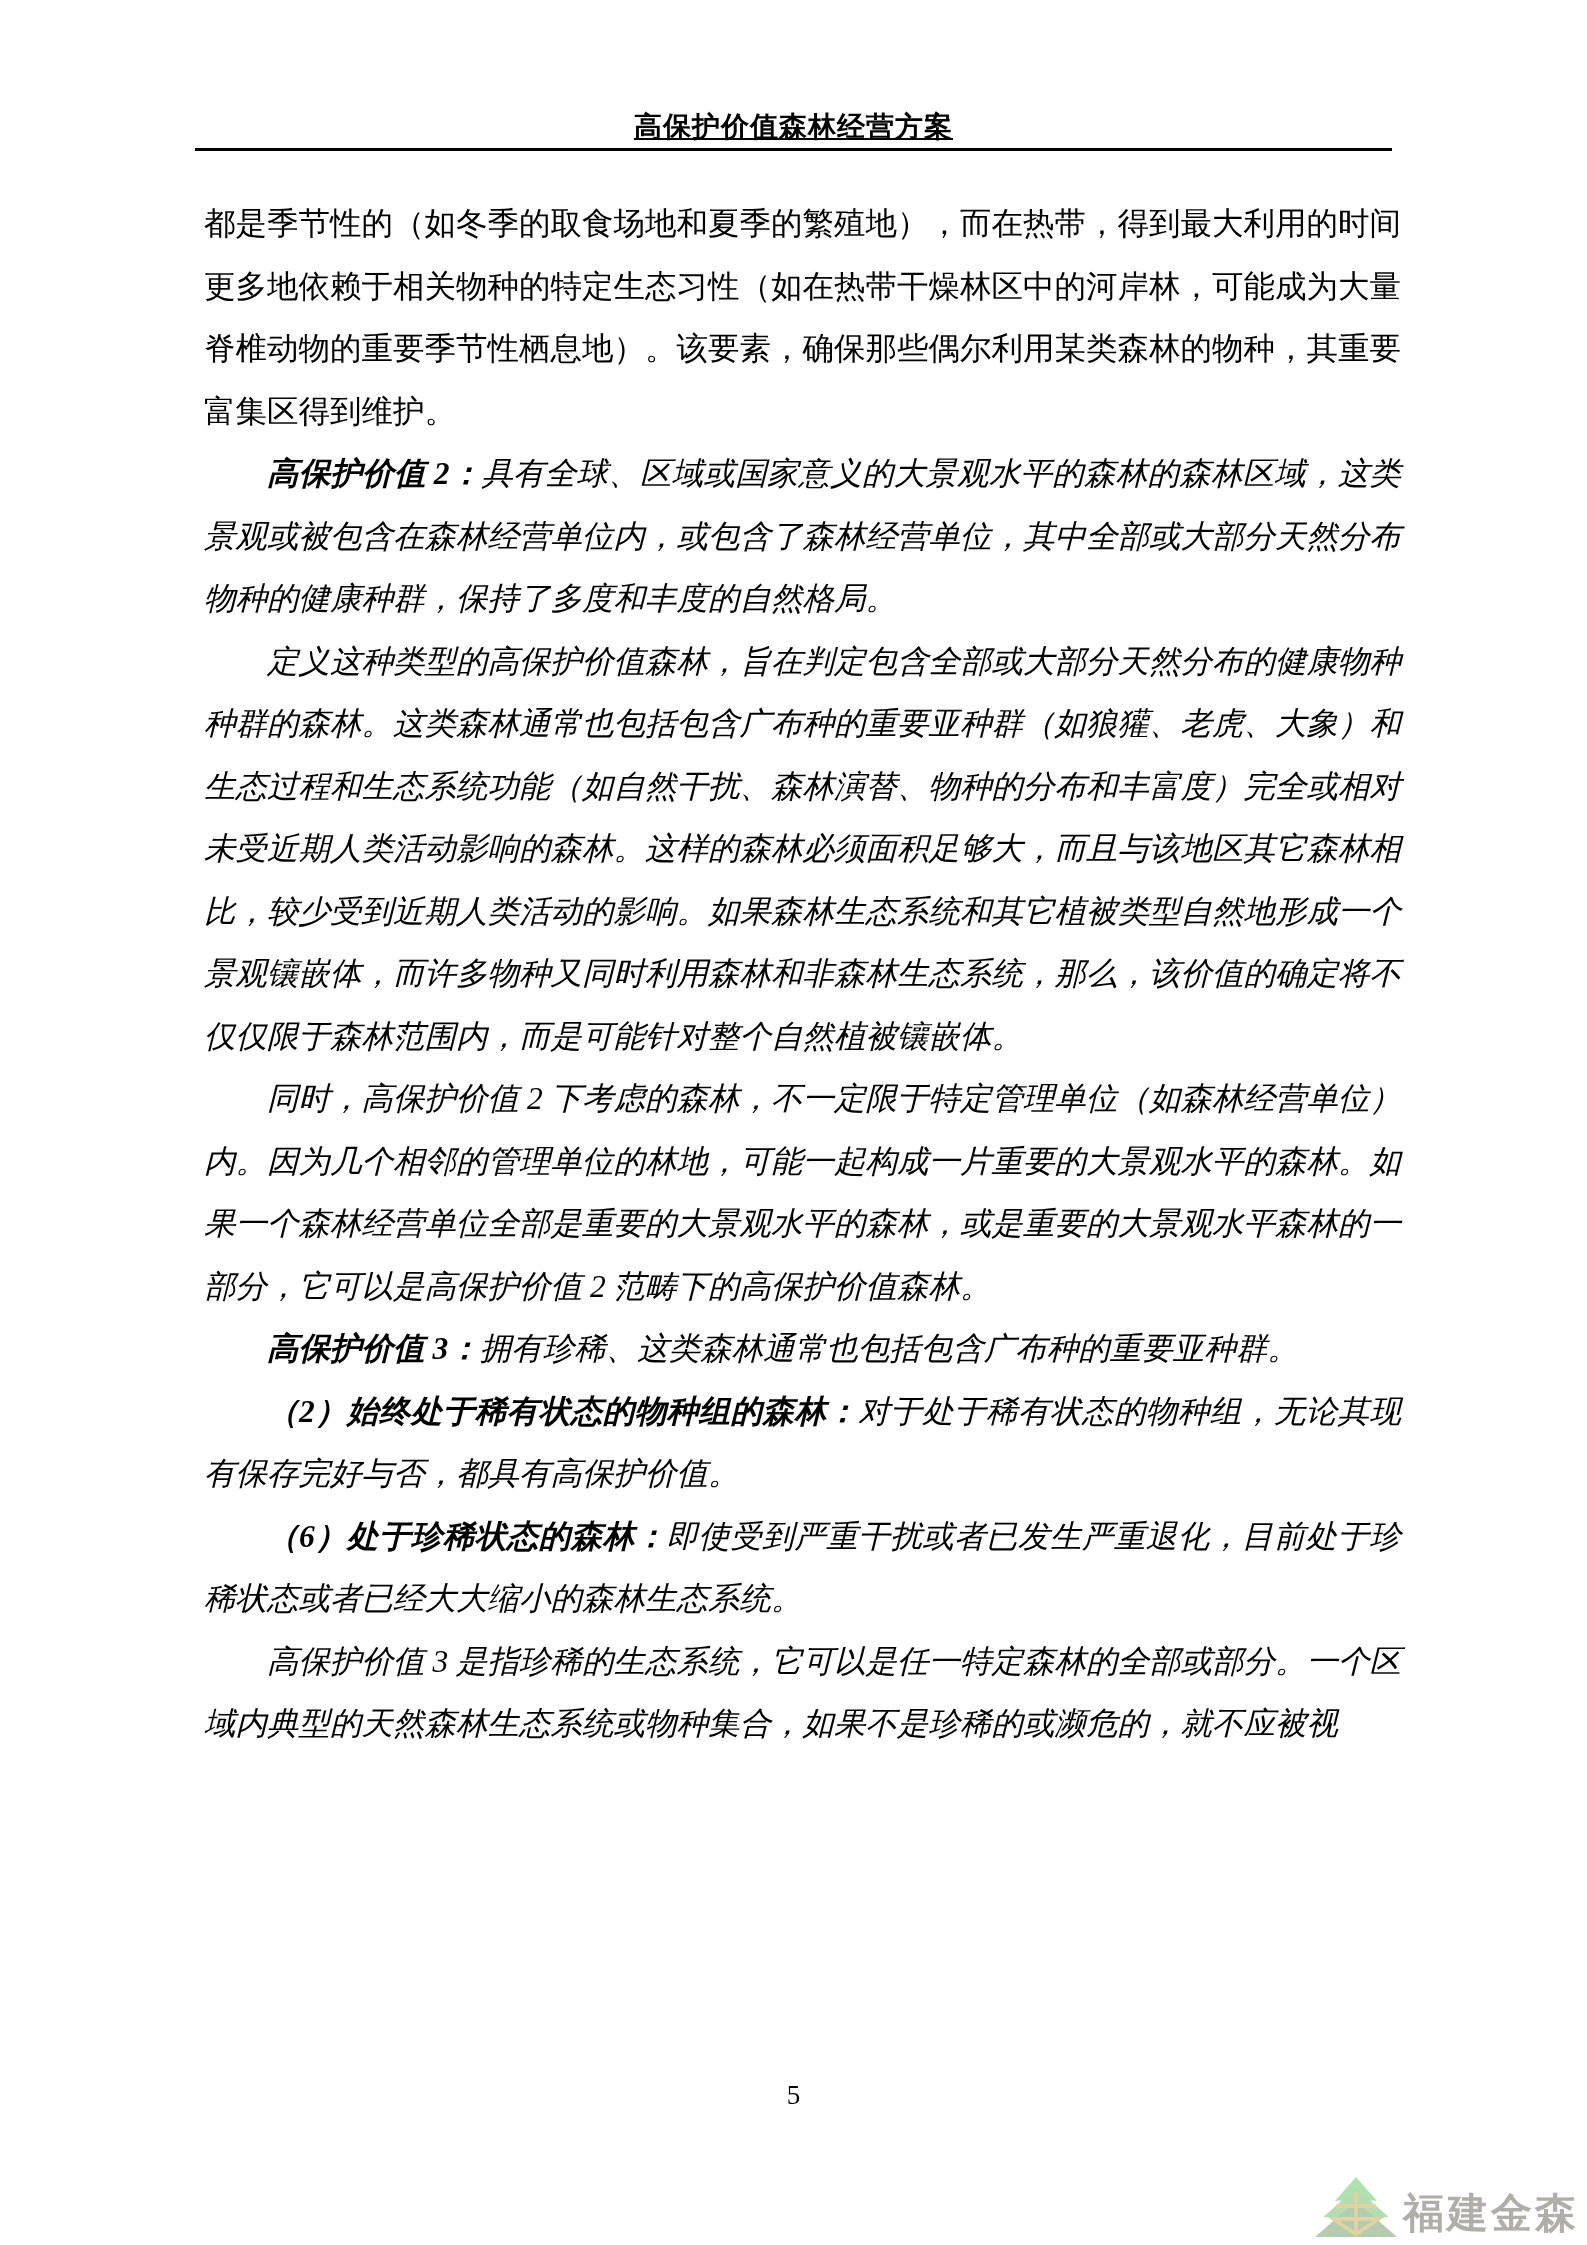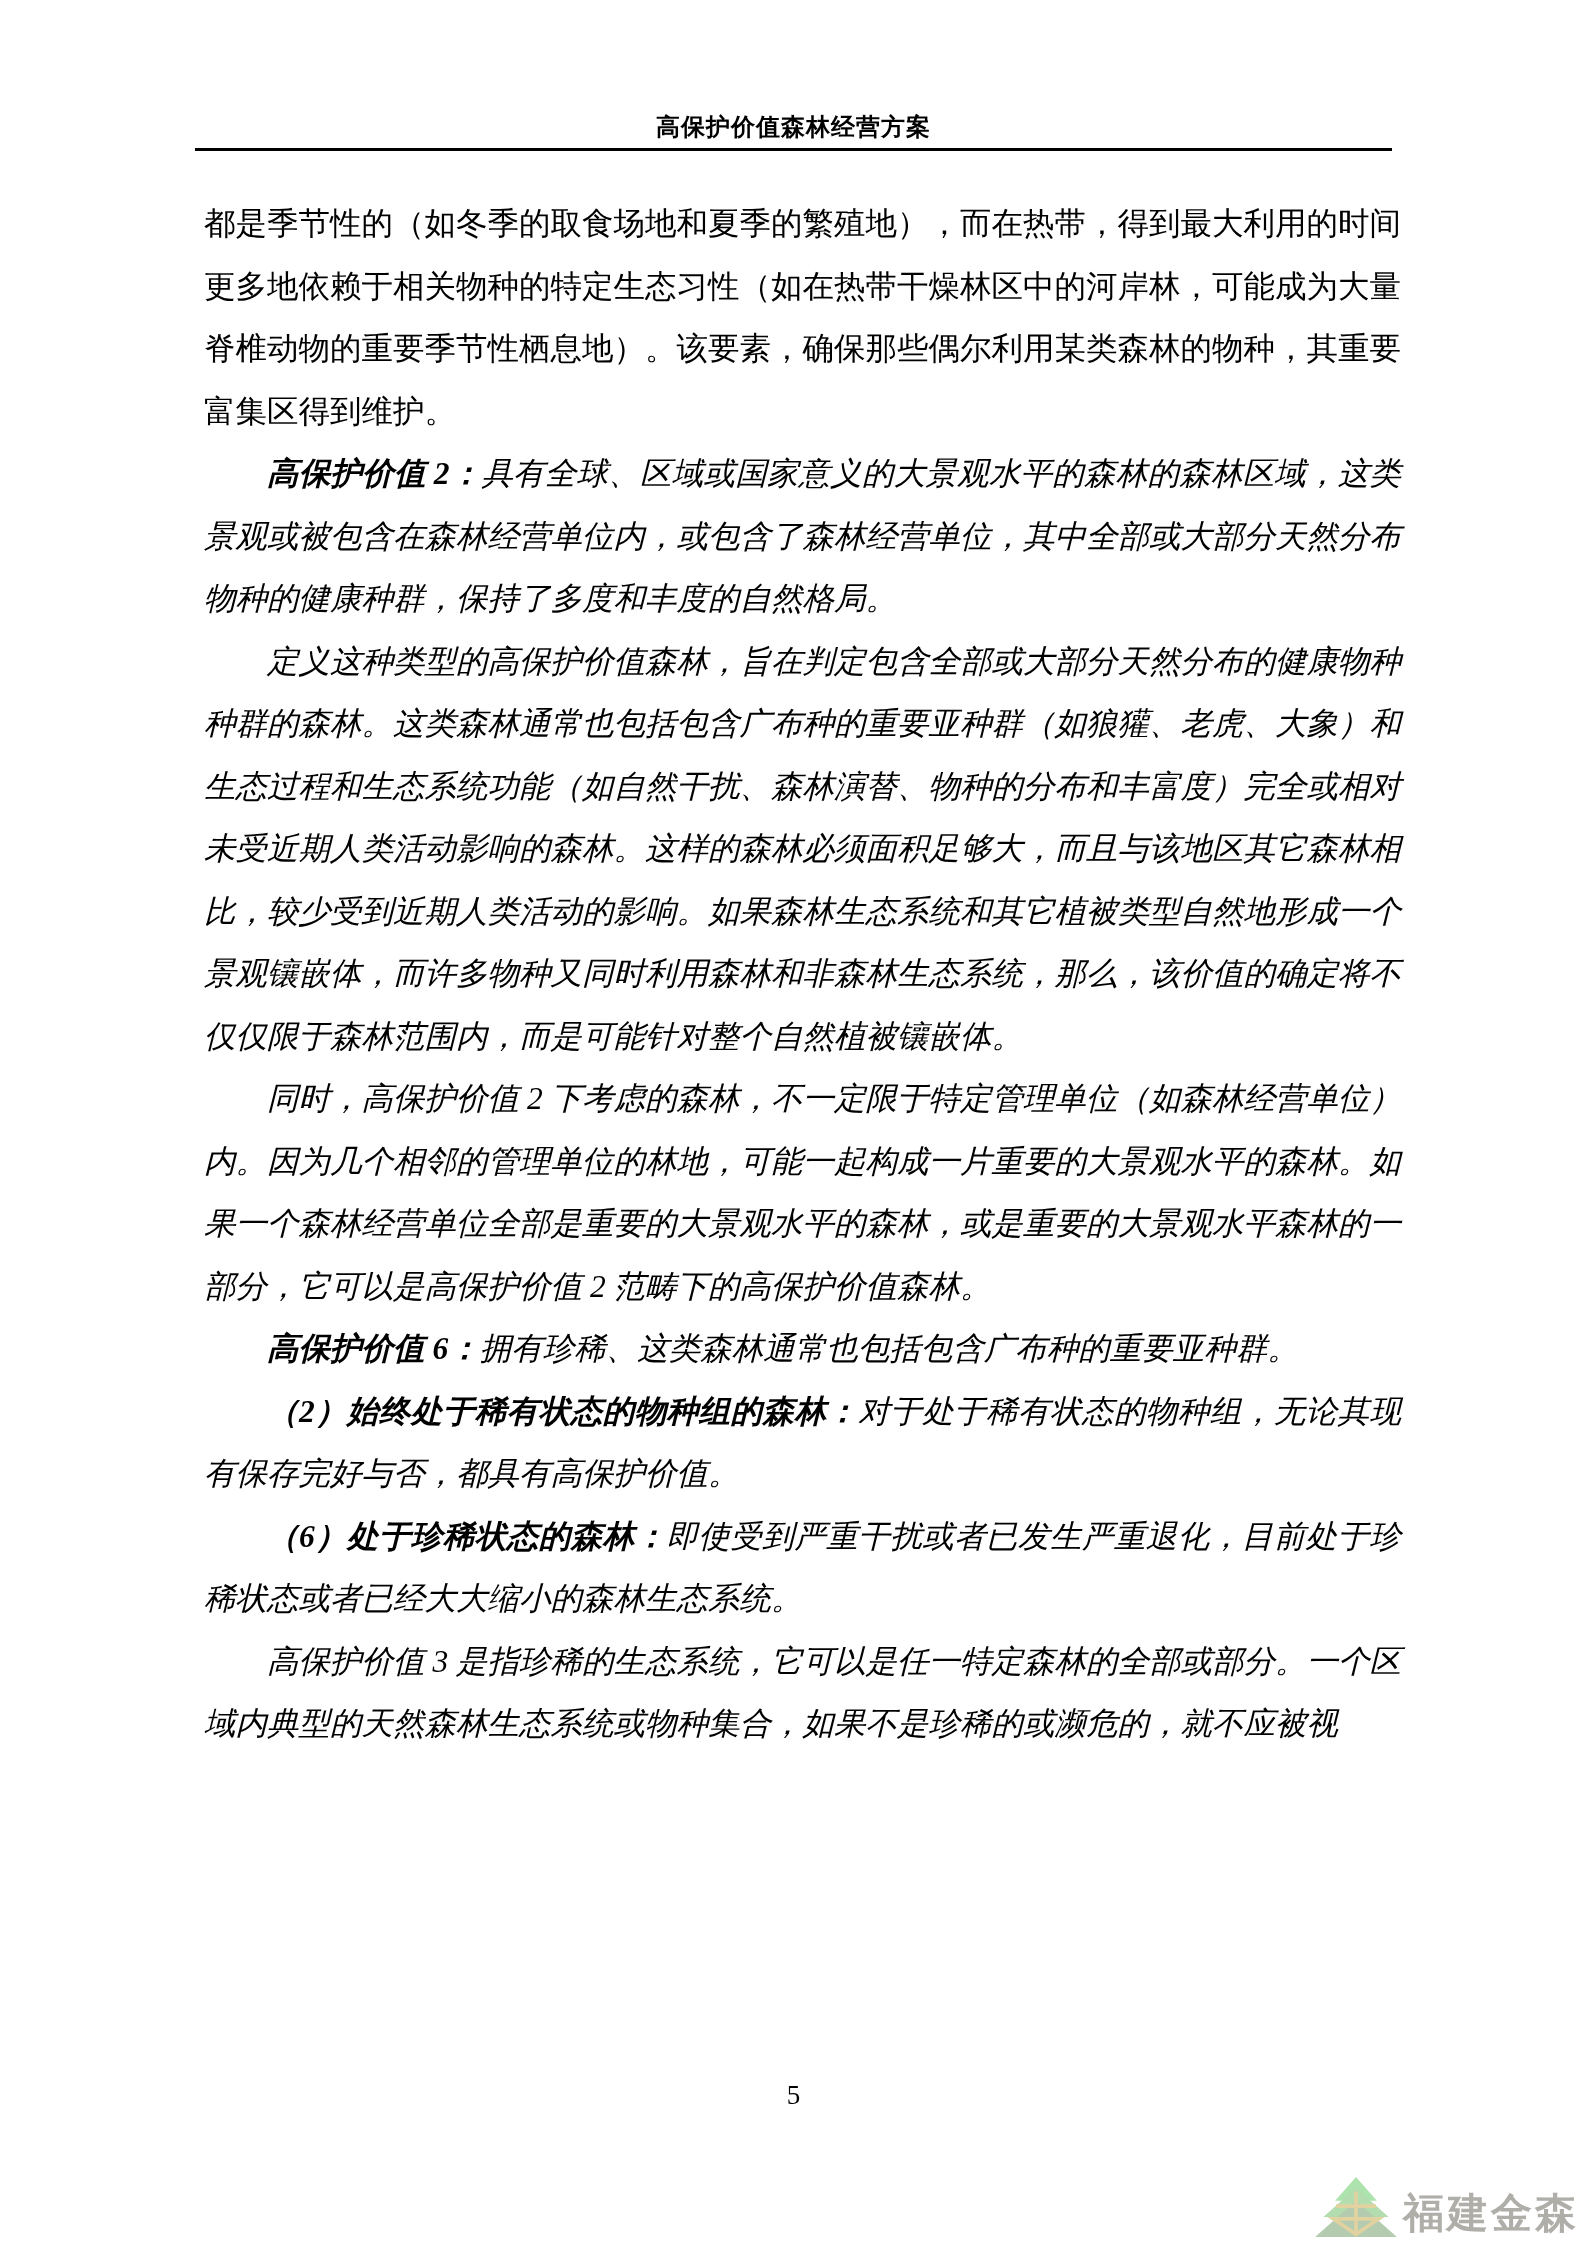--- a/index.html
+++ b/index.html
@@ -11,24 +11,25 @@
     background: #ffffff;
     font-family: "Liberation Serif", "DejaVu Serif", serif;
     color: #000000;
     overflow: hidden;
   }
   
   .header { position: absolute; top: 0; left: 0; right: 0; }
   .header-title {
     padding-top: 112px;
     text-align: center;
-    font-size: 24px;
+    font-size: 28px;
     line-height: 30px;
     letter-spacing: 1px;
     font-weight: bold;
+    text-decoration: underline;
   }
   .header-rule {
     margin: 6px auto 0 auto;
     width: 1197px;
     height: 0;
     border-top: 3px solid #000000;
   }
   
   .doc-body {
     position: absolute;
@@ -80,21 +81,21 @@
   <div class="header">
     <div class="header-title">高保护价值森林经营方案</div>
     <div class="header-rule"></div>
   </div>
 
   <div class="doc-body">
     <p class="para"><b class="lead"></b><span>都是季节性的（如冬季的取食场地和夏季的繁殖地），而在热带，得到最大利用的时间更多地依赖于相关物种的特定生态习性（如在热带干燥林区中的河岸林，可能成为大量脊椎动物的重要季节性栖息地）。该要素，确保那些偶尔利用某类森林的物种，其重要富集区得到维护。</span></p>
     <p class="para indent"><b class="lead">高保护价值 2：</b><span>具有全球、区域或国家意义的大景观水平的森林的森林区域，这类景观或被包含在森林经营单位内，或包含了森林经营单位，其中全部或大部分天然分布物种的健康种群，保持了多度和丰度的自然格局。</span></p>
     <p class="para indent"><b class="lead"></b><span>定义这种类型的高保护价值森林，旨在判定包含全部或大部分天然分布的健康物种种群的森林。这类森林通常也包括包含广布种的重要亚种群（如狼獾、老虎、大象）和生态过程和生态系统功能（如自然干扰、森林演替、物种的分布和丰富度）完全或相对未受近期人类活动影响的森林。这样的森林必须面积足够大，而且与该地区其它森林相比，较少受到近期人类活动的影响。如果森林生态系统和其它植被类型自然地形成一个景观镶嵌体，而许多物种又同时利用森林和非森林生态系统，那么，该价值的确定将不仅仅限于森林范围内，而是可能针对整个自然植被镶嵌体。</span></p>
     <p class="para indent"><b class="lead"></b><span>同时，高保护价值 2 下考虑的森林，不一定限于特定管理单位（如森林经营单位）内。因为几个相邻的管理单位的林地，可能一起构成一片重要的大景观水平的森林。如果一个森林经营单位全部是重要的大景观水平的森林，或是重要的大景观水平森林的一部分，它可以是高保护价值 2 范畴下的高保护价值森林。</span></p>
-    <p class="para indent"><b class="lead">高保护价值 6：</b><span>拥有珍稀、这类森林通常也包括包含广布种的重要亚种群。</span></p>
+    <p class="para indent"><b class="lead">高保护价值 3：</b><span>拥有珍稀、这类森林通常也包括包含广布种的重要亚种群。</span></p>
     <p class="para indent"><b class="lead">（2）始终处于稀有状态的物种组的森林：</b><span>对于处于稀有状态的物种组，无论其现有保存完好与否，都具有高保护价值。</span></p>
     <p class="para indent"><b class="lead">（6）处于珍稀状态的森林：</b><span>即使受到严重干扰或者已发生严重退化，目前处于珍稀状态或者已经大大缩小的森林生态系统。</span></p>
     <p class="para indent"><b class="lead"></b><span>高保护价值 3 是指珍稀的生态系统，它可以是任一特定森林的全部或部分。一个区域内典型的天然森林生态系统或物种集合，如果不是珍稀的或濒危的，就不应被视</span></p>
   </div>
 
   <div class="footer-pagenum">5</div>
 
   <div class="logo">
     <svg class="logo-tree" viewBox="0 0 90 66" xmlns="http://www.w3.org/2000/svg">
       <polygon points="45,0 68,26 22,26" fill="#9fdf9f"></polygon>

